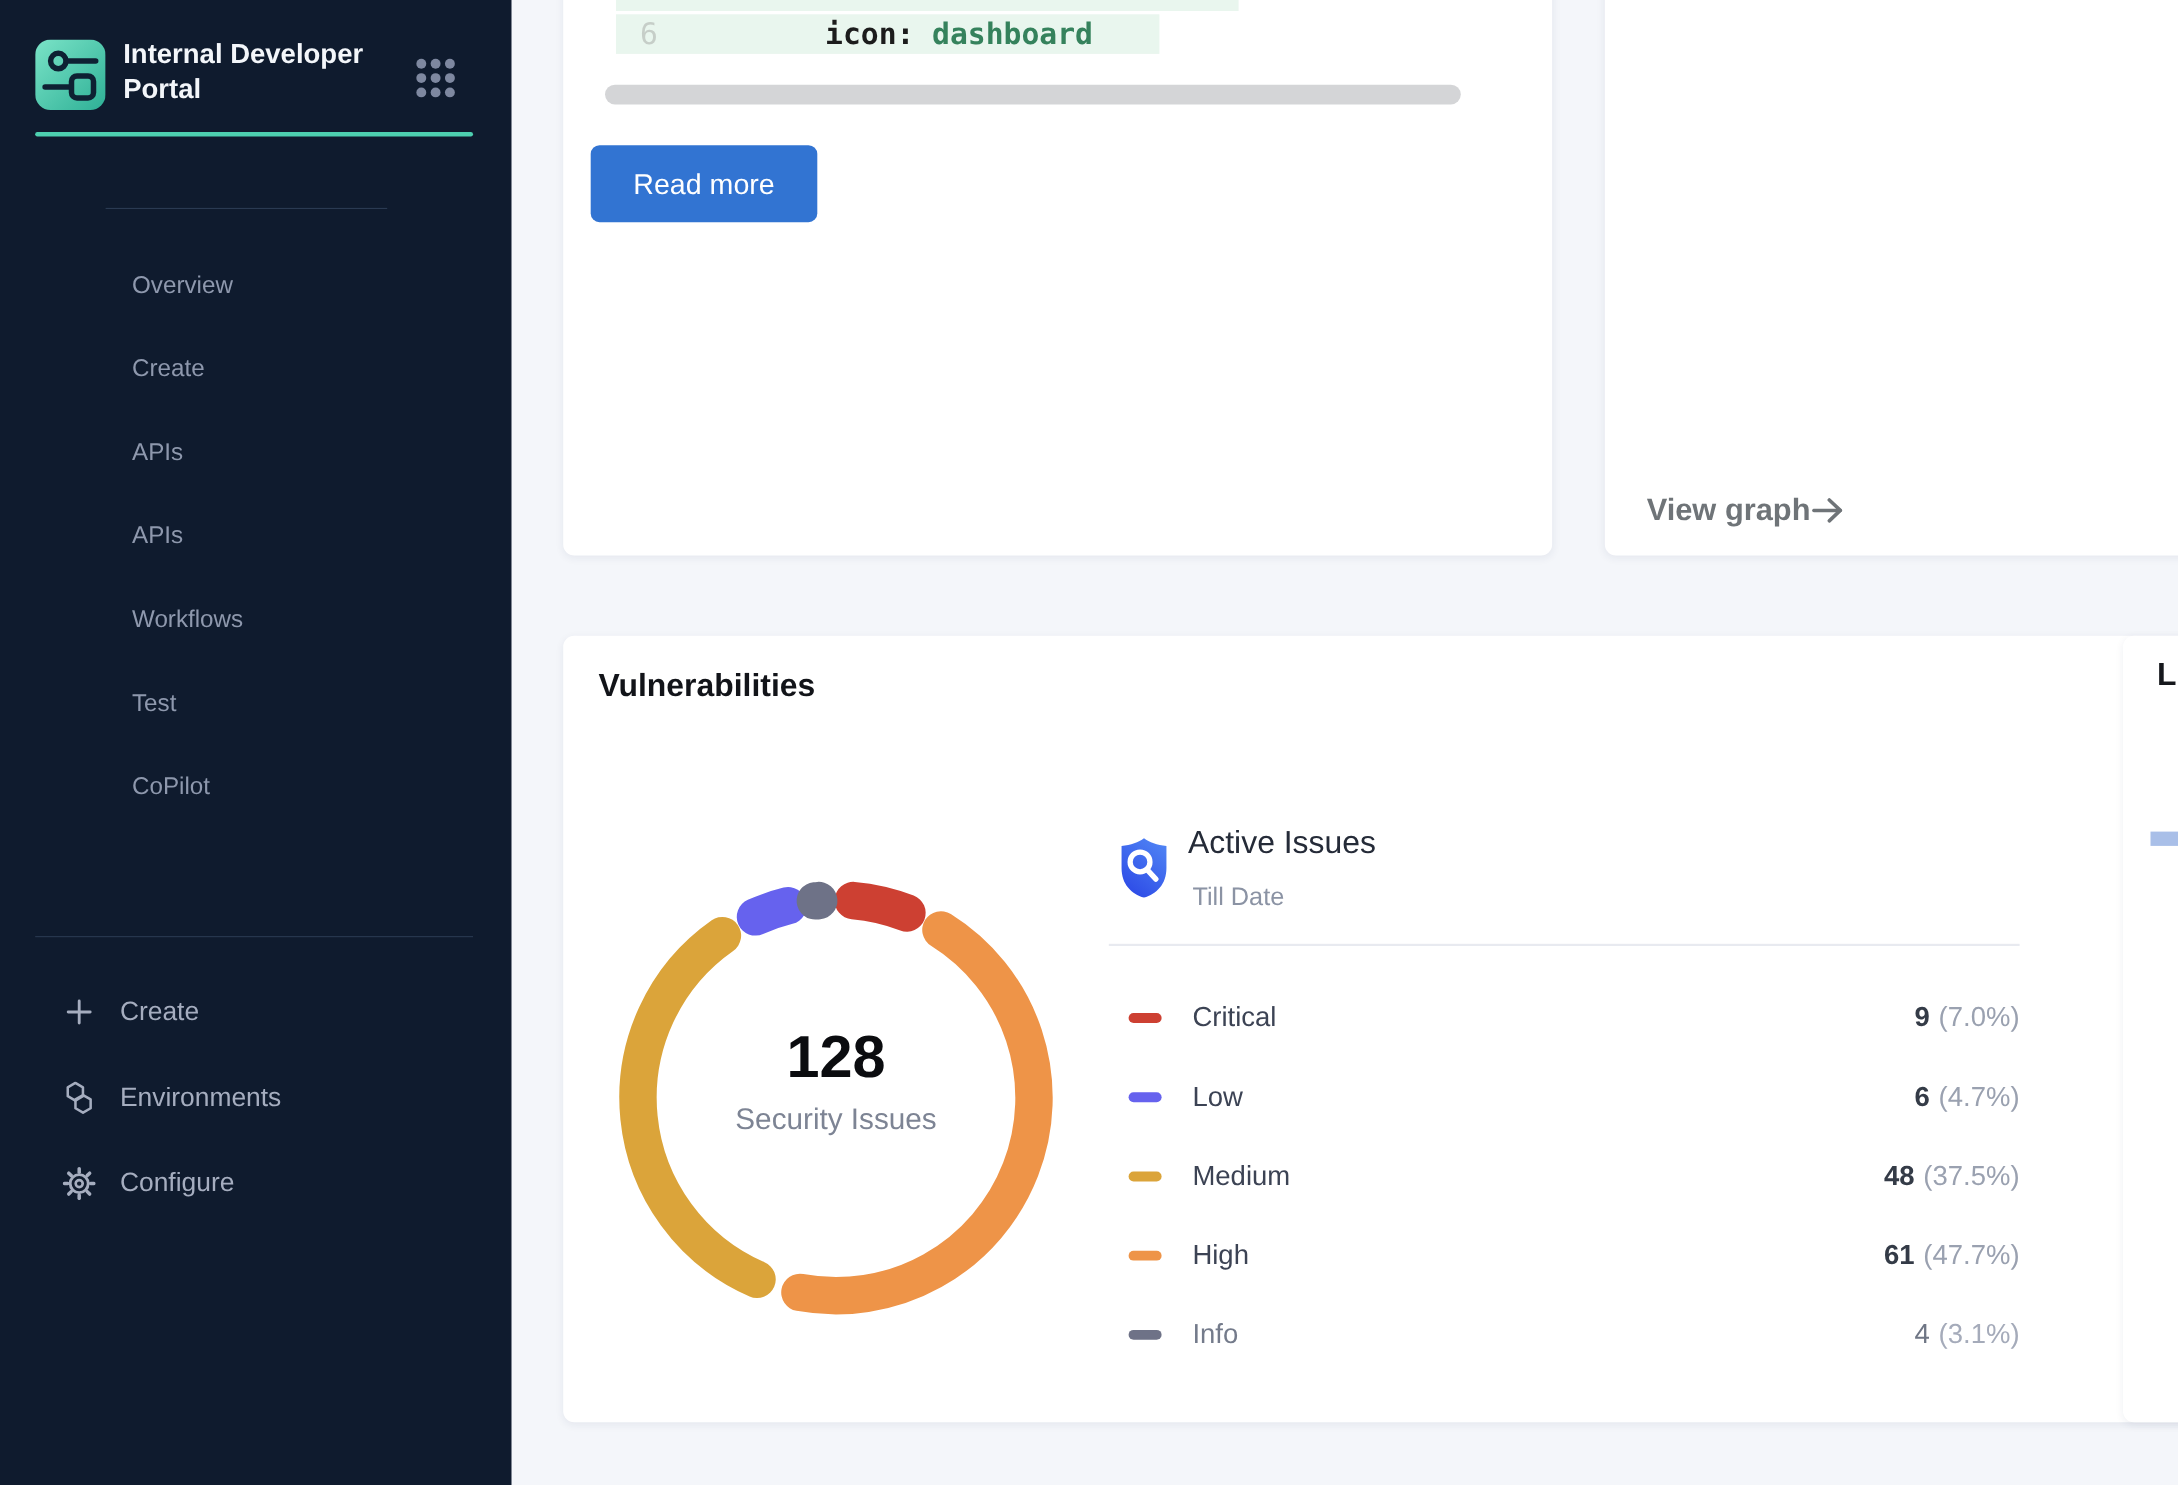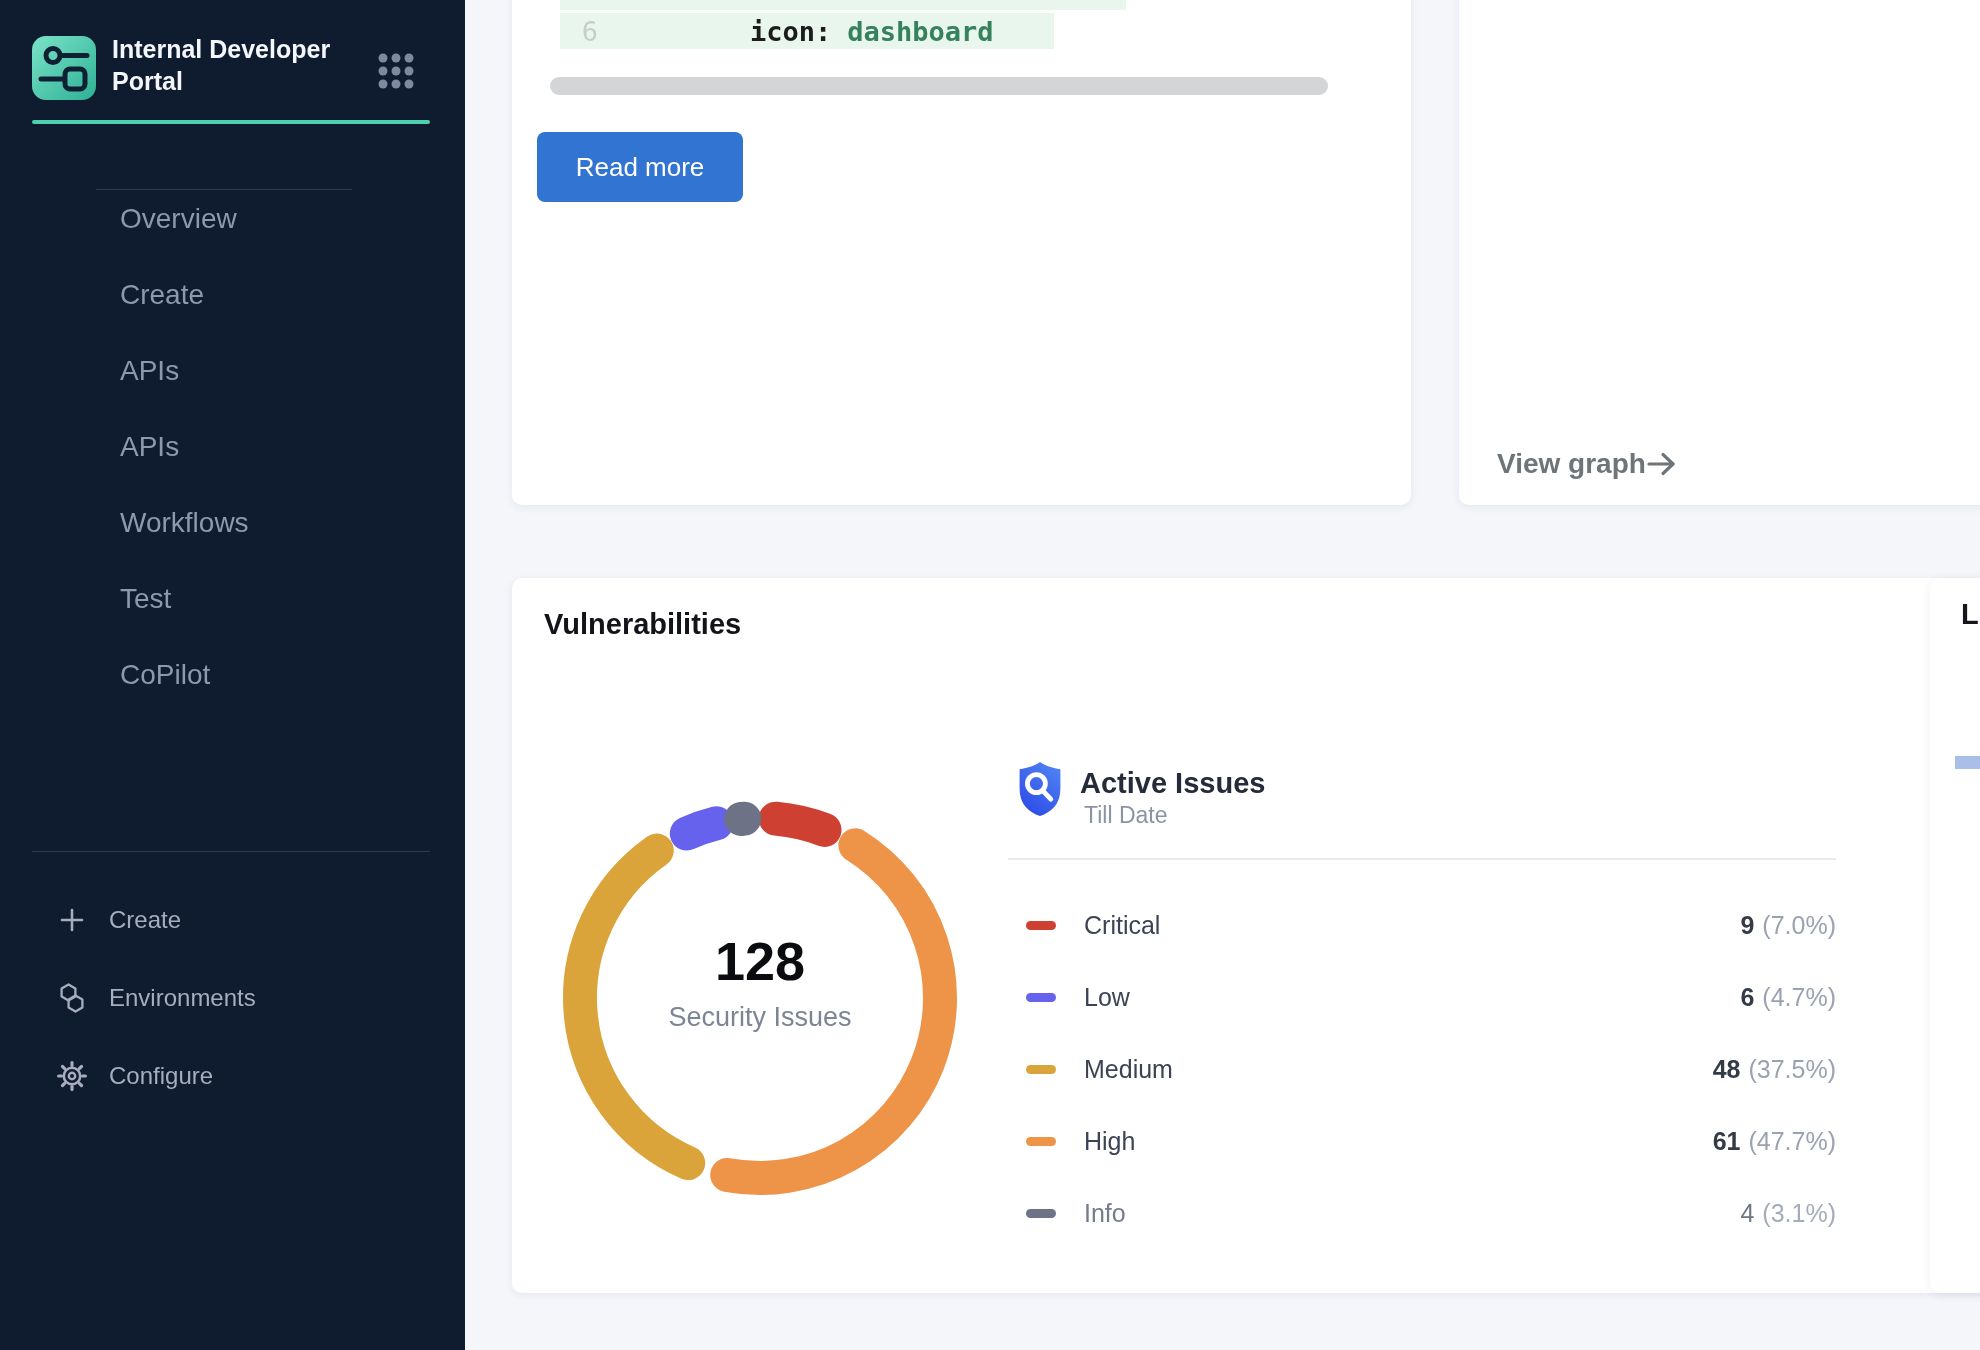--- a/index.html
+++ b/index.html
@@ -9,21 +9,21 @@
   .screen { position:absolute; inset:0; }
 
   
   .sidebar { position:absolute; left:0; top:0; width:465px; height:1350px; background:#0f1b2e; }
   .logo-box { position:absolute; left:32px; top:36px; width:64px; height:64px; }
   .brand-title { position:absolute; left:112px; top:33px; width:250px; color:#f3f6fa; font-size:25px; line-height:32px; font-weight:700; }
   .apps-icon { position:absolute; left:376px; top:51px; width:40px; height:40px; cursor:pointer; }
   .teal-rule { position:absolute; left:32px; top:120px; width:398px; height:4px; background:#4dd0b0; border-radius:2px; }
   .nav-divider { position:absolute; left:96px; top:189px; width:256px; height:1px; background:#2a3a52; }
   .nav { position:absolute; left:32px; top:203px; width:398px; }
-  .nav-item { height:69px; margin-bottom:7px; display:flex; align-items:flex-start; padding-left:88px; border-radius:10px; font-size:28px; color:#8e98ad; cursor:pointer; }
+  .nav-item { height:69px; margin-bottom:7px; display:flex; align-items:flex-end; padding-left:88px; border-radius:10px; font-size:22px; color:#8e98ad; cursor:pointer; }
   .nav-item.active { background:#1a3457; color:#4fabe8; }
   .footer-divider { position:absolute; left:32px; top:851px; width:398px; height:1px; background:#2a3a52; }
   .footer-nav { position:absolute; left:32px; top:881px; width:398px; }
   .footer-item { height:78px; display:flex; align-items:center; padding-left:25px; font-size:24px; color:#a5adbf; cursor:pointer; }
   .footer-item .ficon { width:30px; height:30px; margin-right:22px; display:flex; align-items:center; justify-content:center; }
 
   
   .card { position:absolute; background:#fff; border-radius:10px; box-shadow:0 2px 8px rgba(25,39,80,0.07); }
 
   
@@ -43,21 +43,21 @@
   .view-graph { position:absolute; left:38px; top:472px; display:flex; align-items:center; gap:0;
                 font-size:28px; font-weight:600; color:#6f7478; cursor:pointer; }
 
   
   .vuln-card { left:512px; top:578px; width:1642px; height:715px; }
   .vuln-title { position:absolute; left:32px; top:30px; font-size:29px; font-weight:700; color:#121419; }
   .donut-wrap { position:absolute; left:38px; top:210px; width:420px; height:420px; }
   .donut-center-value { position:absolute; left:48px; top:352px; width:400px; text-align:center; font-size:54px; font-weight:700; color:#0b0c0f; }
   .donut-center-label { position:absolute; left:48px; top:424px; width:400px; text-align:center; font-size:27px; color:#7d8494; }
   .shield-box { position:absolute; left:504px; top:182px; width:48px; height:58px; }
-  .ai-title { position:absolute; left:568px; top:172px; font-size:29px; font-weight:700; color:#252b38;margin-top:17px; }
+  .ai-title { position:absolute; left:568px; top:172px; font-size:29px; font-weight:400; color:#252b38; }
   .ai-sub { position:absolute; left:572px; top:224px; font-size:23px; color:#8b93a4; }
   .ai-total { position:absolute; right:48px; top:184px; font-size:46px; font-weight:700; color:#2b313d; }
   .ai-divider { position:absolute; left:496px; top:280px; width:828px; height:2px; background:#e8eaf0; }
   .legend-row { position:absolute; left:514px; width:810px; height:44px; display:flex; align-items:center; }
   .legend-pill { width:30px; height:9px; border-radius:5px; flex:0 0 auto; }
   .legend-label { margin-left:28px; font-size:25px; color:#3c4354; }
   .legend-spacer { flex:1; }
   .legend-count { font-size:25px; font-weight:600; color:#343b47; }
   .legend-pct { font-size:25px; color:#9aa1b0; margin-left:8px; }
   .legend-row.muted .legend-label { color:#747b8b; }

